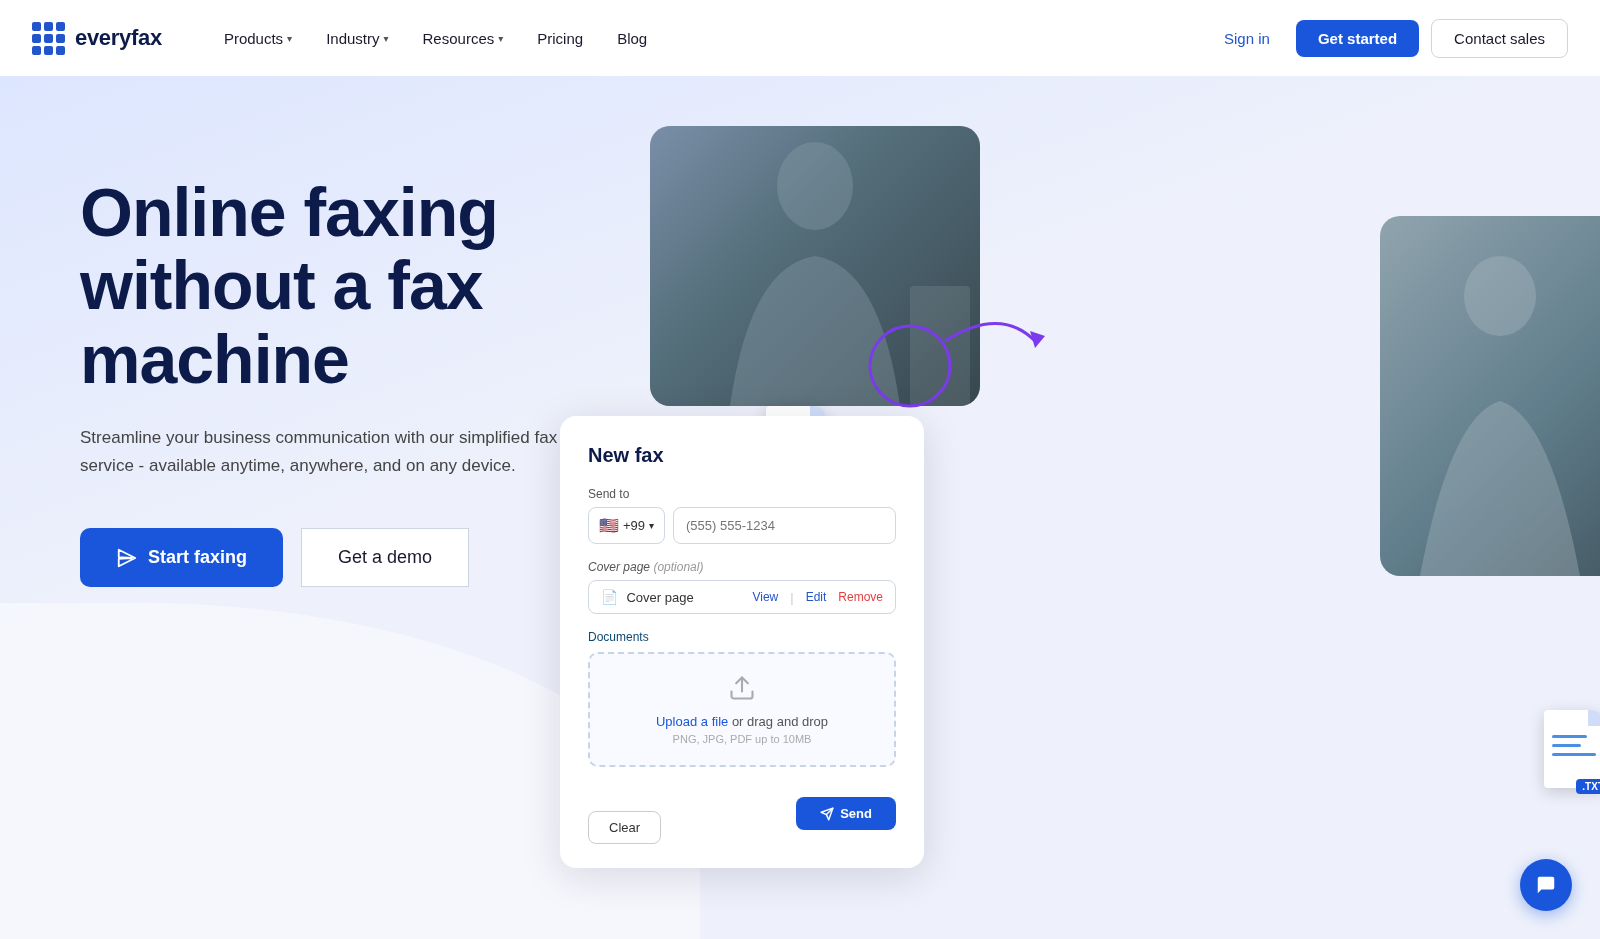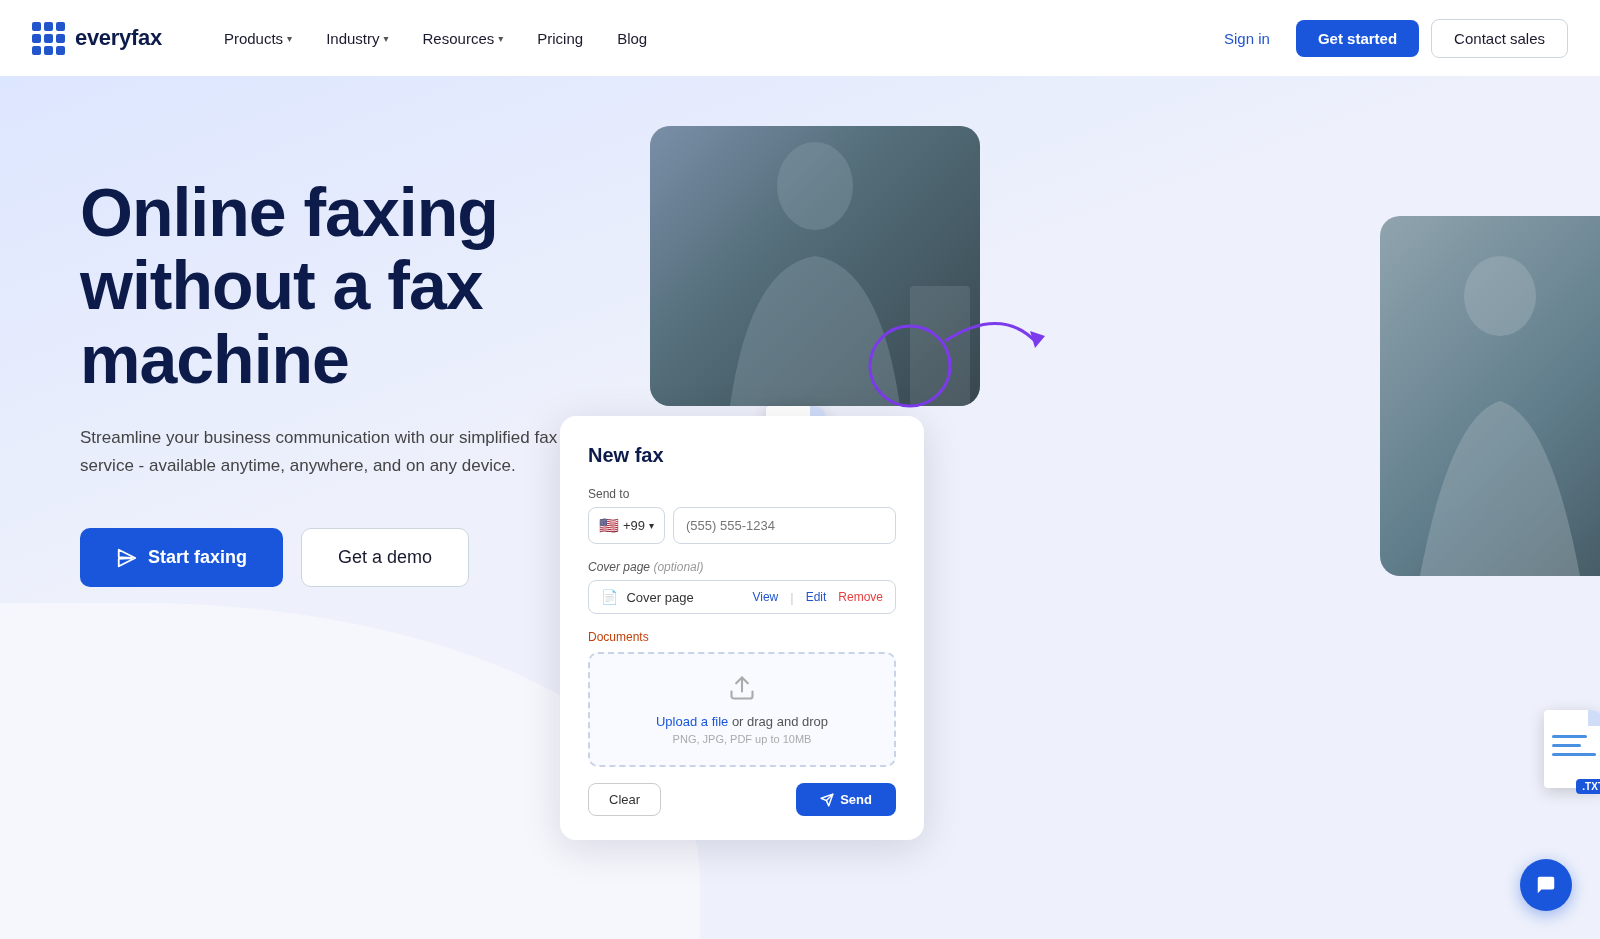--- a/index.html
+++ b/index.html
@@ -157,21 +157,21 @@
       cursor: pointer;
       display: flex;
       align-items: center;
       gap: 10px;
     }
     .btn-start-faxing svg { width: 22px; height: 22px; }
     .btn-get-demo {
       background: white;
       color: #1a1a2e;
       border: 1.5px solid #cdd5e0;
-      border-radius: 10px;
+      border-radius: 0;
       padding: 18px 36px;
       font-size: 18px;
       font-weight: 500;
       cursor: pointer;
     }
 
     
     .hero-right {
       flex: 1;
       position: relative;
@@ -324,21 +324,21 @@
       gap: 12px;
     }
     .cover-action {
       color: #2255cc;
       font-size: 12px;
       cursor: pointer;
     }
     .cover-action.remove { color: #e53e3e; }
     .fax-docs-label {
       font-size: 12px;
-      color: #c2410c;
+      color: #0c4a6e;
       margin-bottom: 8px;
       font-weight: 500;
     }
     .fax-dropzone {
       border: 2px dashed #c8d3e8;
       border-radius: 10px;
       padding: 20px;
       text-align: center;
       margin-bottom: 16px;
       background: #f8faff;
@@ -364,20 +364,21 @@
       align-items: center;
     }
     .btn-clear {
       border: 1.5px solid #ccc;
       background: white;
       border-radius: 8px;
       padding: 8px 20px;
       font-size: 13px;
       color: #333;
       cursor: pointer;
+      margin-top: 28px;
     }
     .btn-send {
       background: #1a56db;
       color: white;
       border: none;
       border-radius: 8px;
       padding: 9px 24px;
       font-size: 13px;
       font-weight: 600;
       cursor: pointer;

